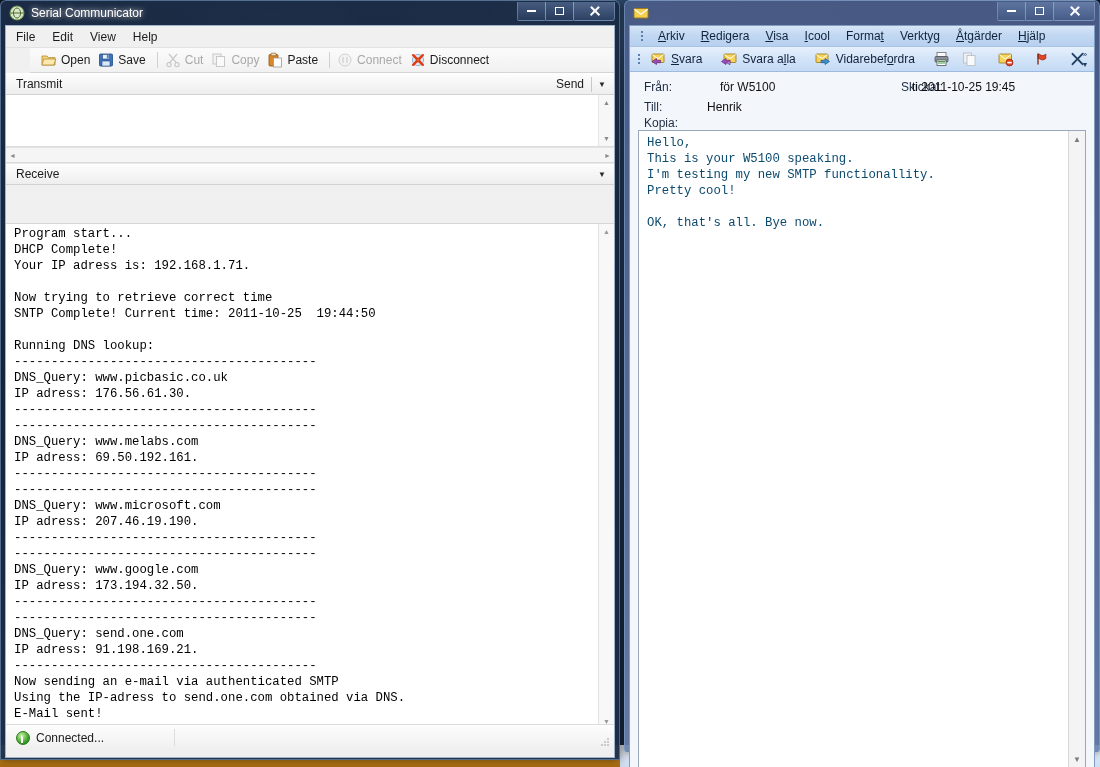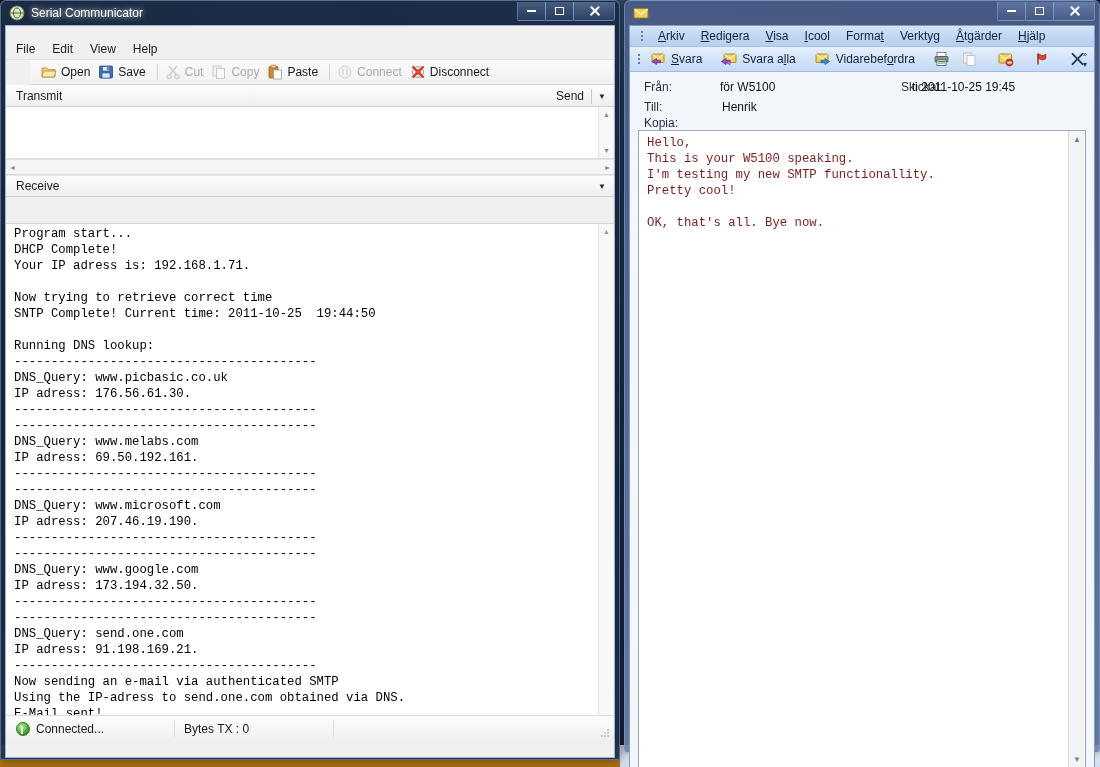--- a/index.html
+++ b/index.html
@@ -99,21 +99,20 @@
 
   
   #serial { left:0px; top:0px; width:620px; height:760px; }
   #serial .win-frame { border-radius:6px 6px 0 0; padding:1px 4px 12px 4px; }
   #serial .win-client { height:733px; background:#f0f0f0; }
 
   .menubar {
     height:22px; background:#f0f0f0;
     display:flex; align-items:center; padding-left:10px; gap:17px;
     border-bottom:1px solid #e2e2e2;
-    margin-top:12px;
   }
   .menubar span { color:#1c1c1c; font-size:12px; }
 
   .toolbar {
     height:25px; background:linear-gradient(180deg,#fbfbfb,#f1f1f1);
     display:flex; align-items:center; padding-left:9px;
     border-bottom:1px solid #d5d5d5; gap:0px;margin-left:24px;
   }
   .tb-item { display:flex; align-items:center; gap:4px; padding:0 6px 0 2px; height:22px; }
   .tb-item .lbl { font-size:12px; color:#1b1b1b; }
@@ -164,21 +163,21 @@
   }
   .rx-scroll {
     position:absolute; right:0; top:0; bottom:0; width:16px;
     background:#f8f8f8; border-left:1px solid #e2e2e2;
   }
   .rx-scroll .arw { position:absolute; left:0; right:0; height:15px; display:flex; align-items:center; justify-content:center; font-size:7px; color:#9a9a9a; }
   .rx-scroll .arw.top { top:0; }
   .rx-scroll .arw.bot { bottom:0; }
 
   .statusbar {
-    position:absolute; left:0; right:0; bottom:16px; height:26px;
+    position:absolute; left:0; right:0; bottom:7px; height:26px;
     background:linear-gradient(180deg,#fdfdfd,#efefef);
     border-top:1px solid #dcdcdc;
     display:flex; align-items:center;
   }
   .sb-cell { display:flex; align-items:center; height:100%; padding-left:10px; font-size:12px; color:#1b1b1b; position:relative; }
   .sb-cell + .sb-cell:before {
     content:""; position:absolute; left:0; top:4px; bottom:4px; width:1px; background:#dcdcdc;
   }
   .conn-dot {
     width:14px; height:14px; border-radius:50%;
@@ -230,21 +229,21 @@
   .ol-lbl { color:#1d2b41; }
   .ol-val { color:#101010; }
 
   .ol-body-wrap {
     position:absolute; left:8px; right:8px; top:104px; bottom:8px;
     background:#ffffff; border:1px solid #9aa8b8;
   }
   .ol-body {
     position:absolute; left:8px; top:4px; right:22px; bottom:2px;
     font-family:"Liberation Mono", monospace;
-    font-size:12.3px; line-height:16px; color:#7f1d1d; white-space:pre;
+    font-size:12.3px; line-height:16px; color:#0c4a6e; white-space:pre;
   }
   .ol-vscroll {
     position:absolute; right:0; top:0; bottom:0; width:17px;
     background:#f4f4f4; border-left:1px solid #d8d8d8;
   }
   .ol-vscroll .arw { position:absolute; left:0; right:0; height:16px; display:flex; align-items:center; justify-content:center; font-size:8px; color:#7c7c7c; }
   .ol-vscroll .arw.top { top:0; }
   .ol-vscroll .arw.bot { bottom:0; }
 </style>
 </head>
@@ -426,21 +425,20 @@
           <span class="arw top">▲</span>
           <span class="arw bot">▼</span>
         </div>
       </div>
 
       <div class="statusbar">
         <div class="sb-cell" style="width:168px;">
           <span class="conn-dot"></span>
           <span>Connected...</span>
         </div>
-        <div class="sb-cell" style="width:159px;">Bytes TX : 0</div>
         <div class="sb-cell" style="flex:1;"></div>
         <span class="grip">
           <svg width="12" height="12" viewBox="0 0 12 12">
             <g fill="#9a9a9a">
               <rect x="8" y="8" width="2" height="2"></rect>
                 <rect x="5" y="8" width="2" height="2"></rect>
               <rect x="8" y="5" width="2" height="2"></rect>
                 <rect x="2" y="8" width="2" height="2"></rect>
               <rect x="5" y="5" width="2" height="2"></rect>
                 <rect x="8" y="2" width="2" height="2"></rect>
@@ -595,21 +593,21 @@
         </div>
       </div>
 
       <div class="ol-head">
         <div class="ol-row ol-lbl" style="left:14px; top:8px;">Från:</div>
         <div class="ol-row ol-val" style="left:90px; top:8px;">för W5100</div>
         <div class="ol-row ol-lbl" style="left:239px; top:8px;margin-left:32px;">Skickat:</div>
         <div class="ol-row ol-val" style="left:282px; top:8px;">ti 2011-10-25 19:45</div>
 
         <div class="ol-row ol-lbl" style="left:14px; top:28px;">Till:</div>
-        <div class="ol-row ol-val" style="left:92px; top:28px;">Henrik</div>
+        <div class="ol-row ol-val" style="left:77px; top:28px;">Henrik</div>
 
         <div class="ol-row ol-lbl" style="left:14px; top:44px;">Kopia:</div>
         <div class="ol-row ol-val" style="left:90px; top:44px;"></div>
 
         <div class="ol-row ol-lbl" style="left:14px; top:60px;">Ämne:</div>
         <div class="ol-row ol-val" style="left:90px; top:60px;">Testmessage</div>
       </div>
 
       <div class="ol-body-wrap">
         <div class="ol-body">Hello,

